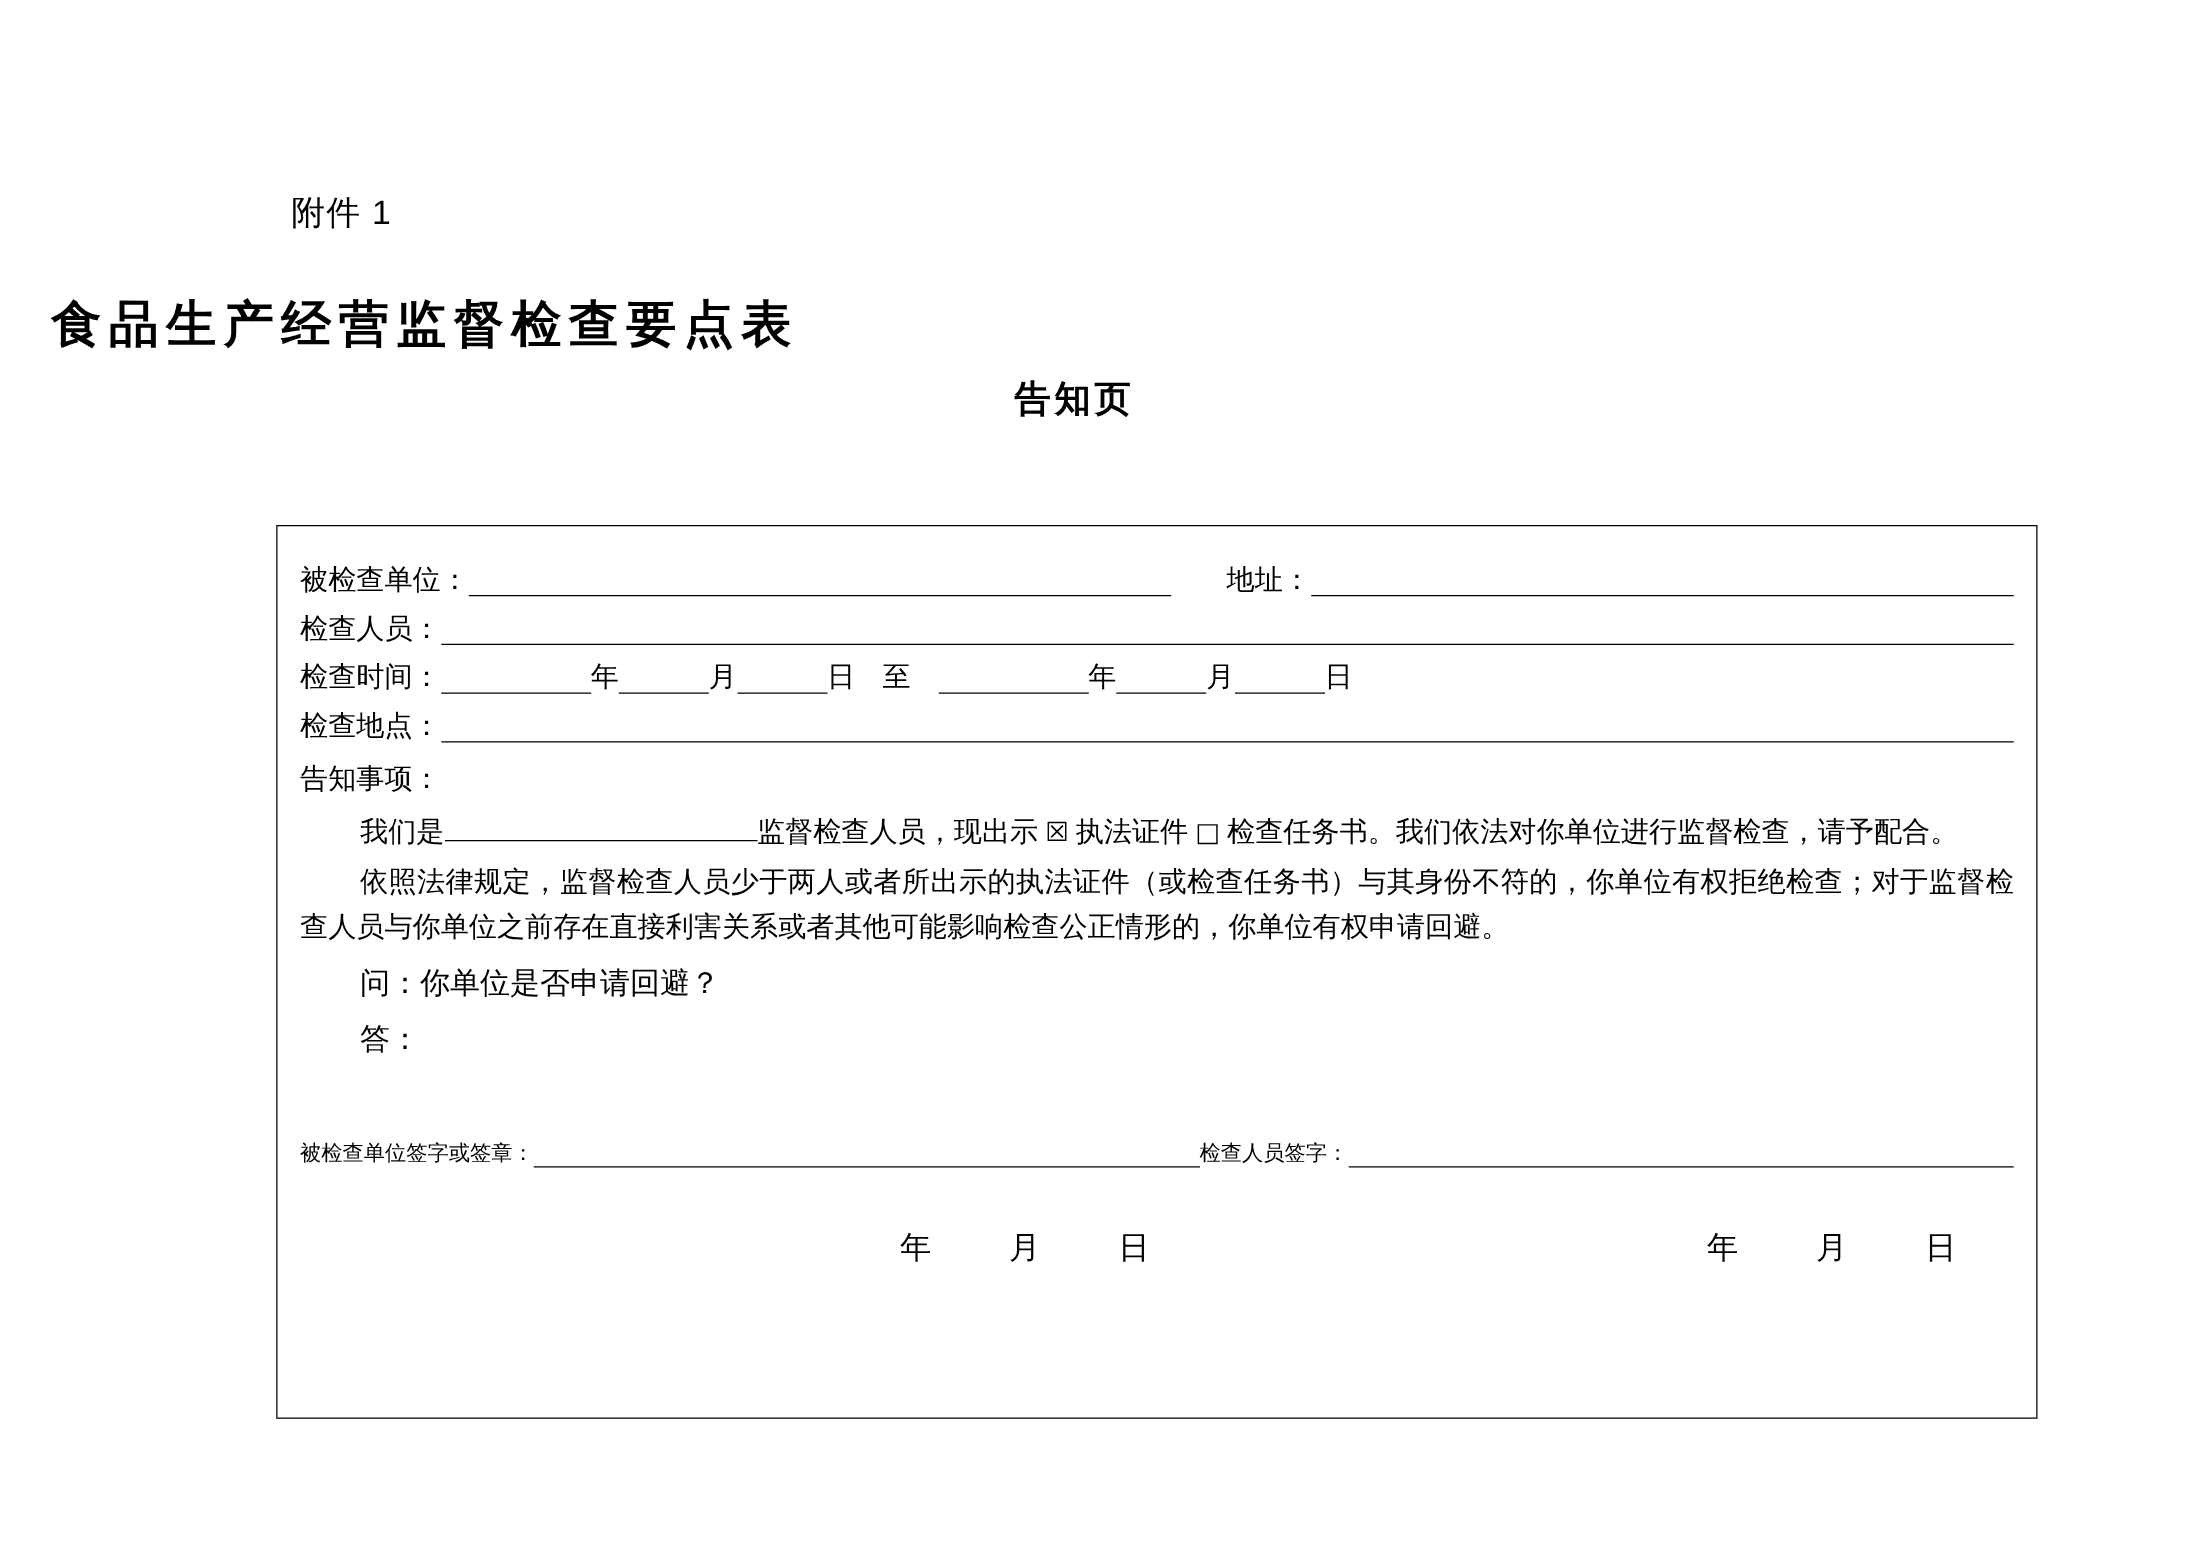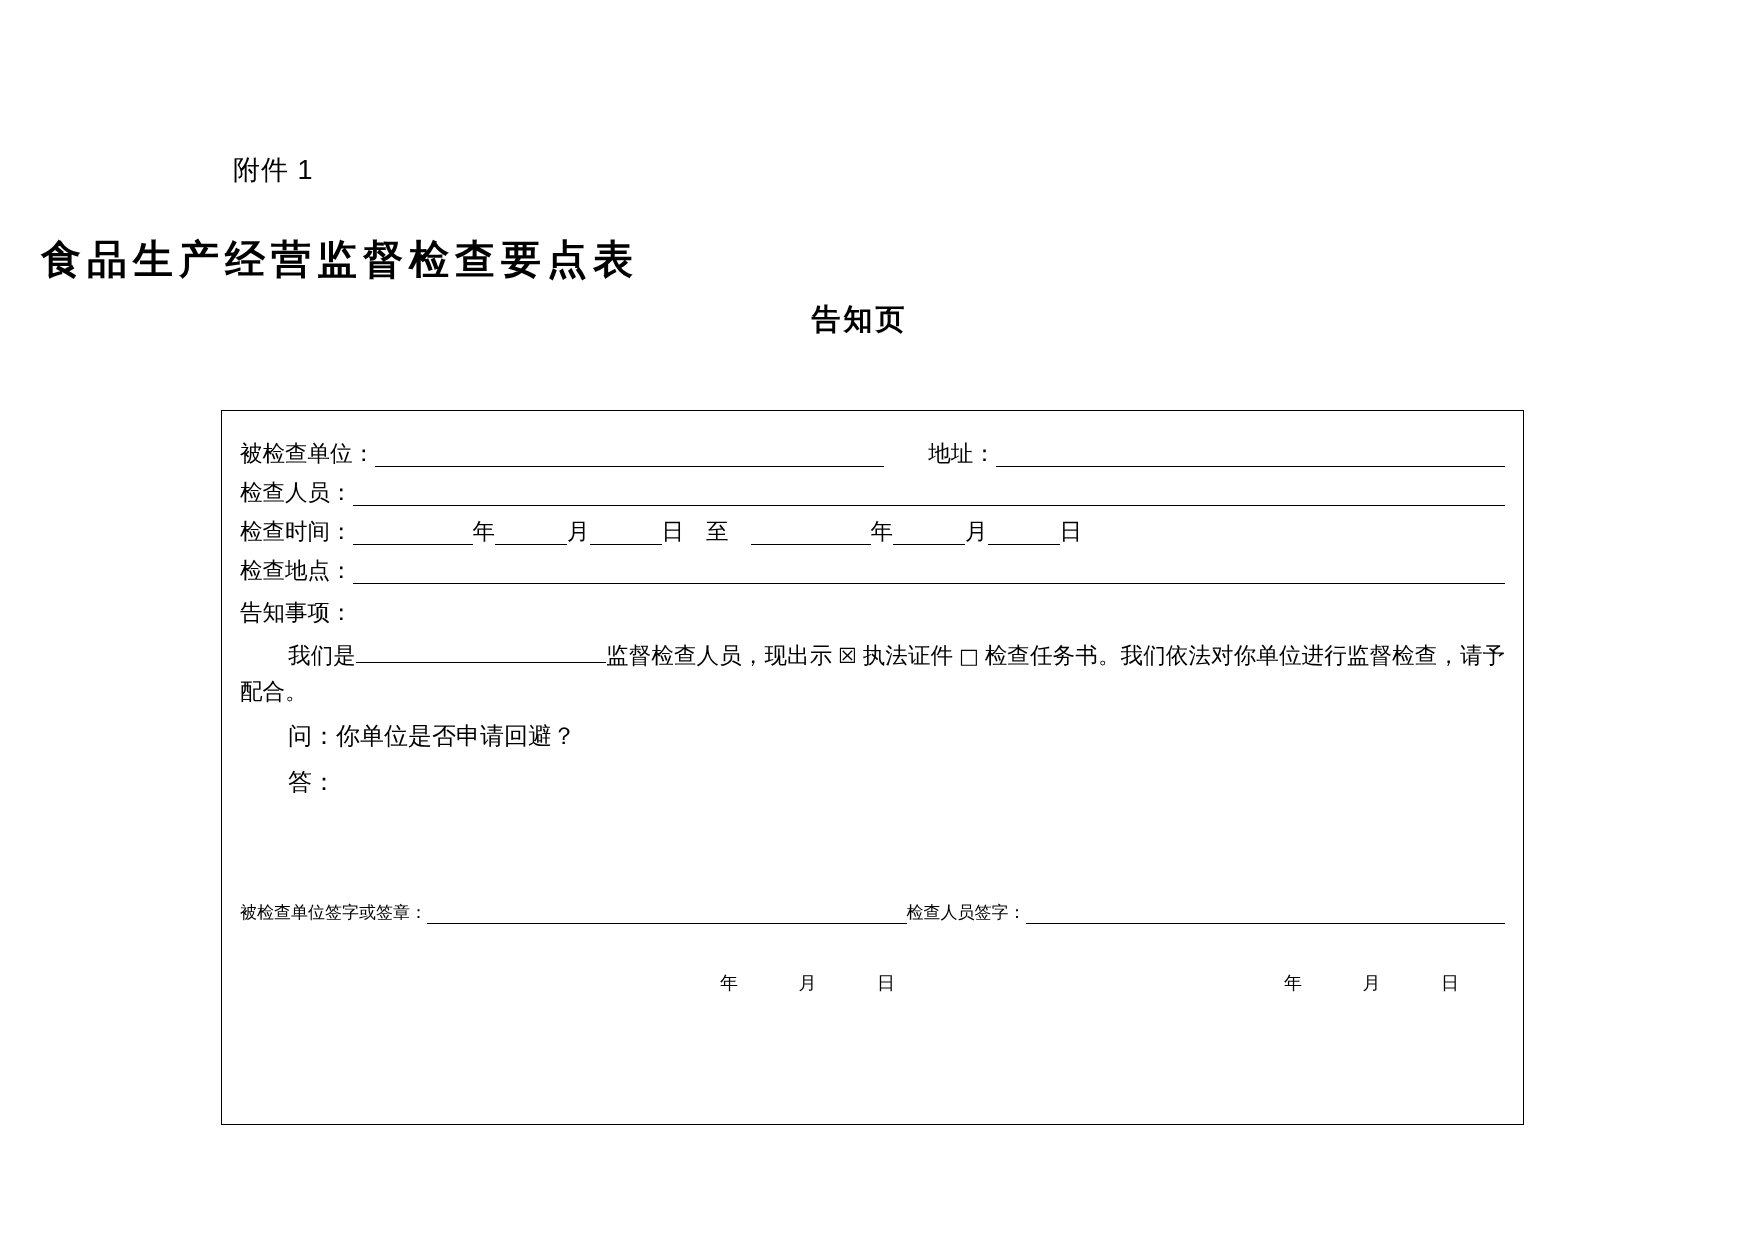--- a/index.html
+++ b/index.html
@@ -49,22 +49,22 @@
     width: 1637px;
     text-align: center;
     font-family: Liberation Sans, sans-serif;
     font-size: 29px;
     letter-spacing: 3px;
     font-weight: 700;
   }
   .form-box {
     position: absolute;
     left: 180px;
-    top: 410px;
-    width: 1303px;
+    top: 420px;
+    width: 1409px;
     height: 715px;
     border: 1.5px solid #000;
     box-sizing: border-box;
     padding: 30px 18px 16px 18px;
   }
   .row {
     display: flex;
     align-items: flex-end;
     font-size: 22.5px;
     line-height: 1.15;
@@ -123,21 +123,21 @@
     display: flex;
     align-items: flex-end;
     font-size: 17px;
     white-space: nowrap;
   }
   .date-row {
     position: absolute;
     left: 18px;
     right: 18px;
     top: 560px;
-    font-size: 18px;
+    font-size: 25px;
     height: 40px;
   }
   .date-left {
     position: absolute;
     left: 480px;
     top: 0;
     letter-spacing: 28px;
   }
   .date-right {
     position: absolute;
@@ -199,20 +199,21 @@
     <div class="notice-label">告知事项：</div>
 
     <p class="para indent">
       <span>我们是</span><span class="inline-fill"></span><span>监督检查人员，现出示</span>
       <span class="cbx">☒</span>
       <span>执法证件</span>
       <span class="cbx">□</span>
       <span>检查任务书。我们依法对你单位进行监督检查，请予配合。</span>
     </p>
 
+    <p class="para indent">依照法律规定，监督检查人员少于两人或者所出示的执法证件（或检查任务书）与其身份不符的，你单位有权拒绝检查；对于监督检查人员与你单位之前存在直接利害关系或者其他可能影响检查公正情形的，你单位有权申请回避。</p>
 
     <div class="qa-line">问：你单位是否申请回避？</div>
     <div class="qa-line">答：</div>
 
     <div class="sign-row">
       <span class="lbl">被检查单位签字或签章：</span>
       <span class="fill"></span>
       <span class="lbl">检查人员签字：</span>
       <span class="fill"></span>
     </div>

